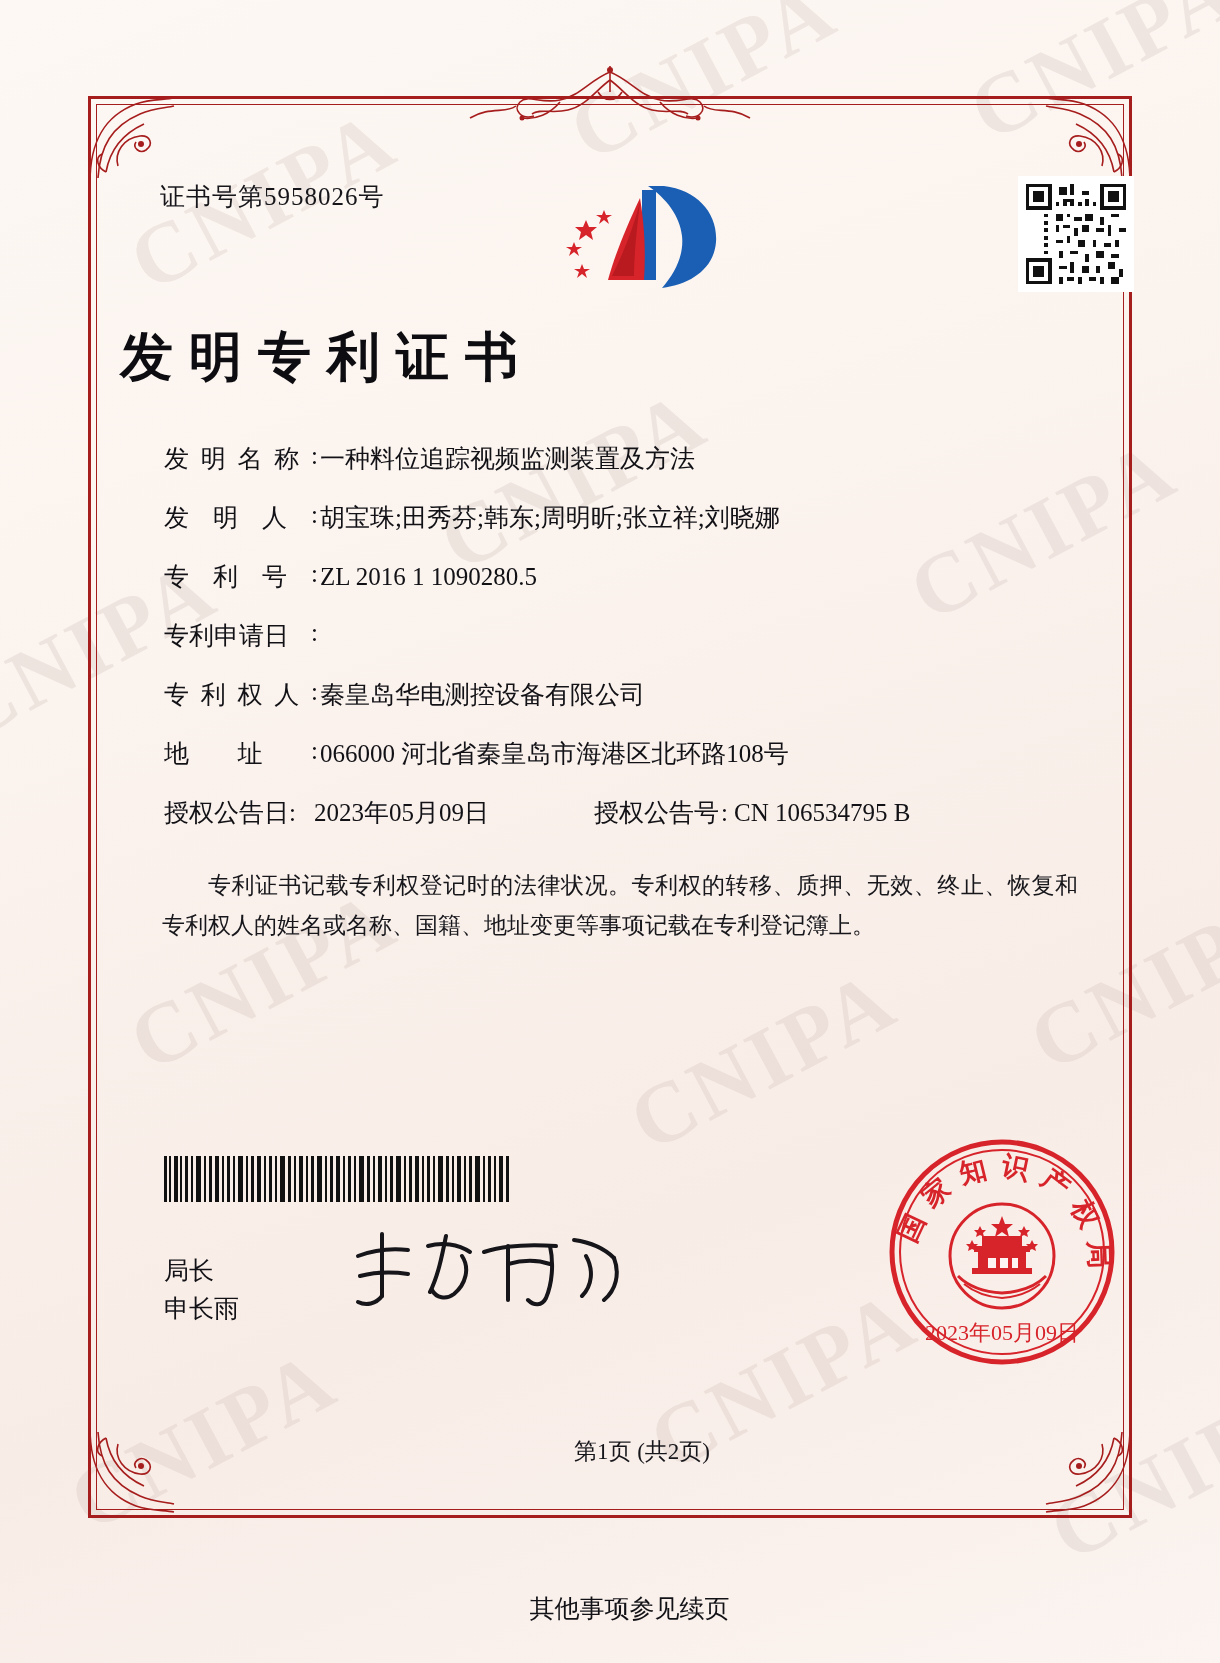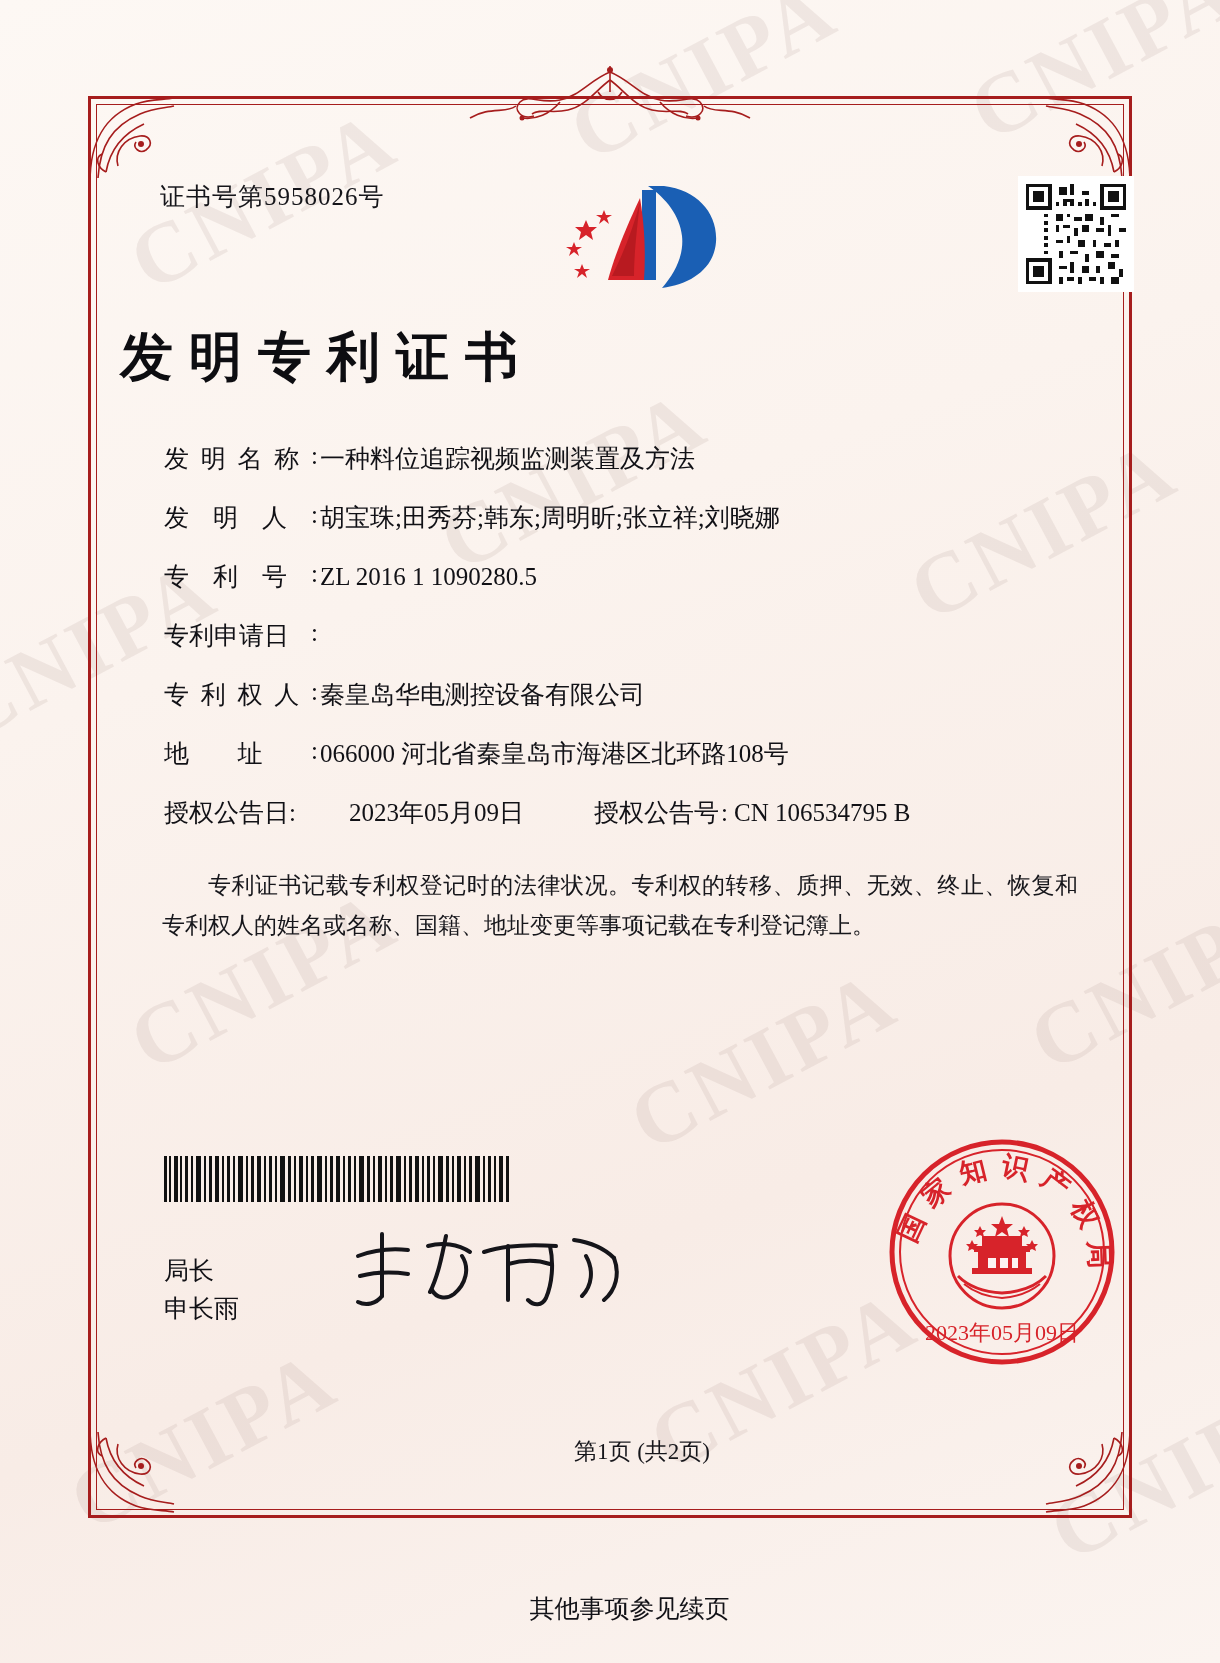--- a/index.html
+++ b/index.html
@@ -148,21 +148,21 @@
     flex: 0 0 156px;
     display: flex;
     justify-content: space-between;
     letter-spacing: 0;
   }
   .fl span { display:inline-block; }
   .colon { margin: 0 2px 0 0; }
   .fv { flex: 1; }
 
   .row-split { display:flex; align-items:baseline; }
-  .split-left { width: 430px; display:flex; align-items:baseline;gap:35px; }
+  .split-left { width: 430px; display:flex; align-items:baseline; }
   .split-right { display:flex; align-items:baseline; }
   .fl2 {
     width: 150px;
     flex: 0 0 150px;
   }
 
   .paragraphs {
     position: absolute;
     left: 58px;
     top: 762px;

